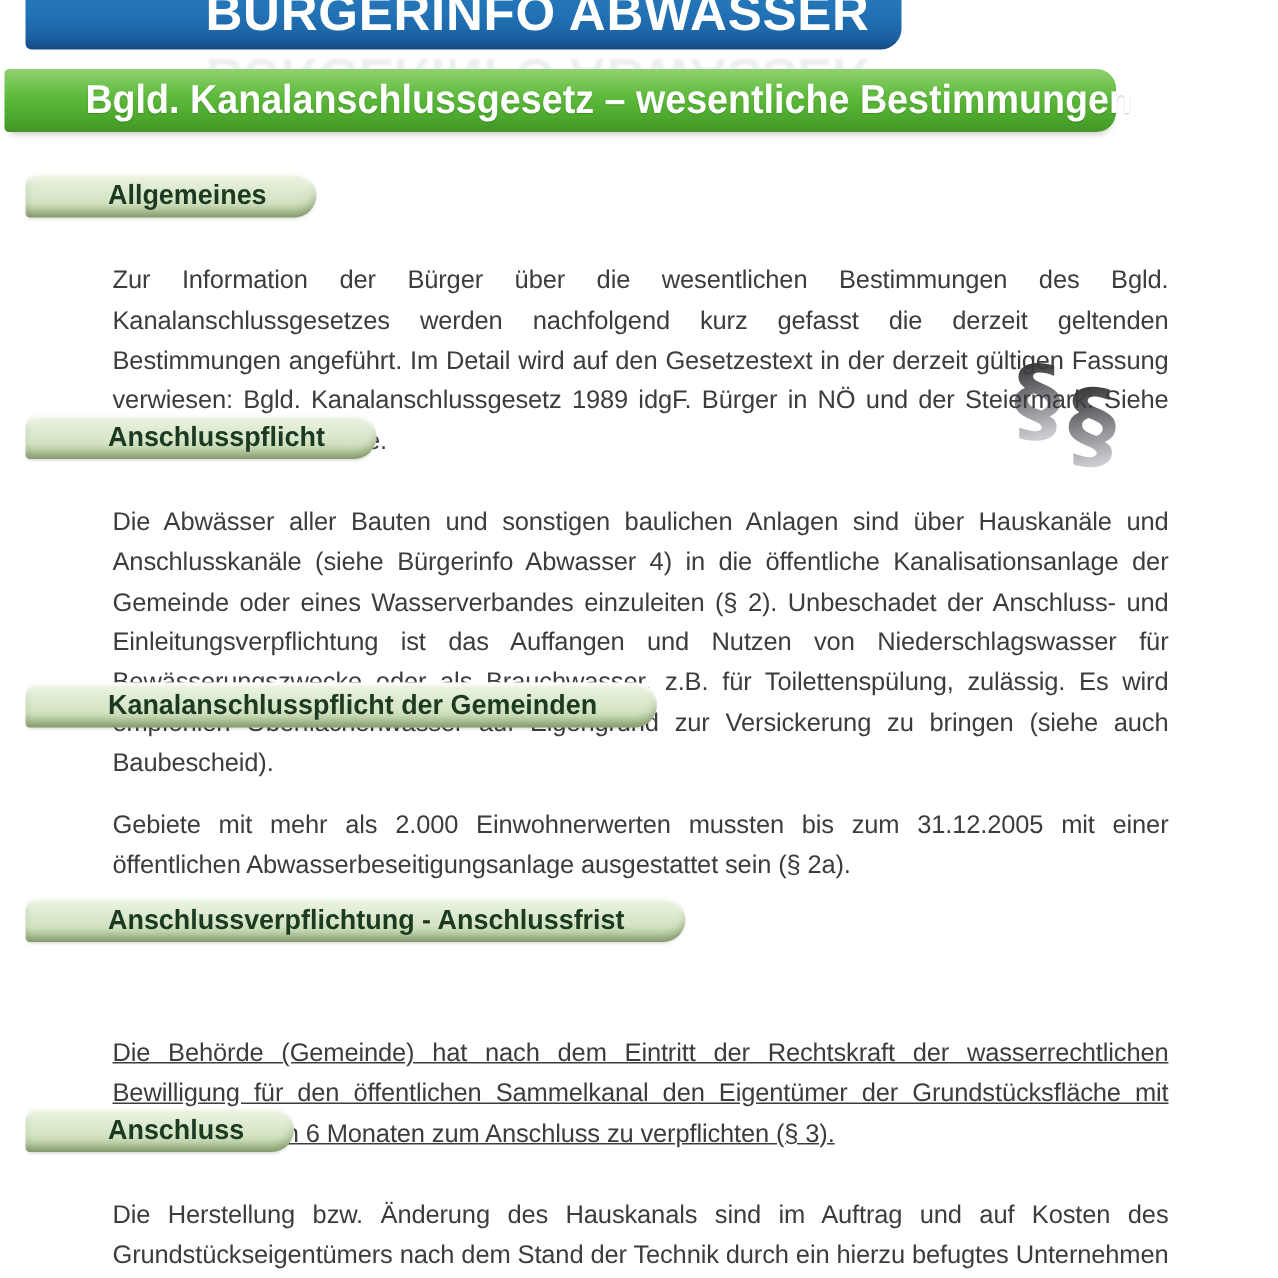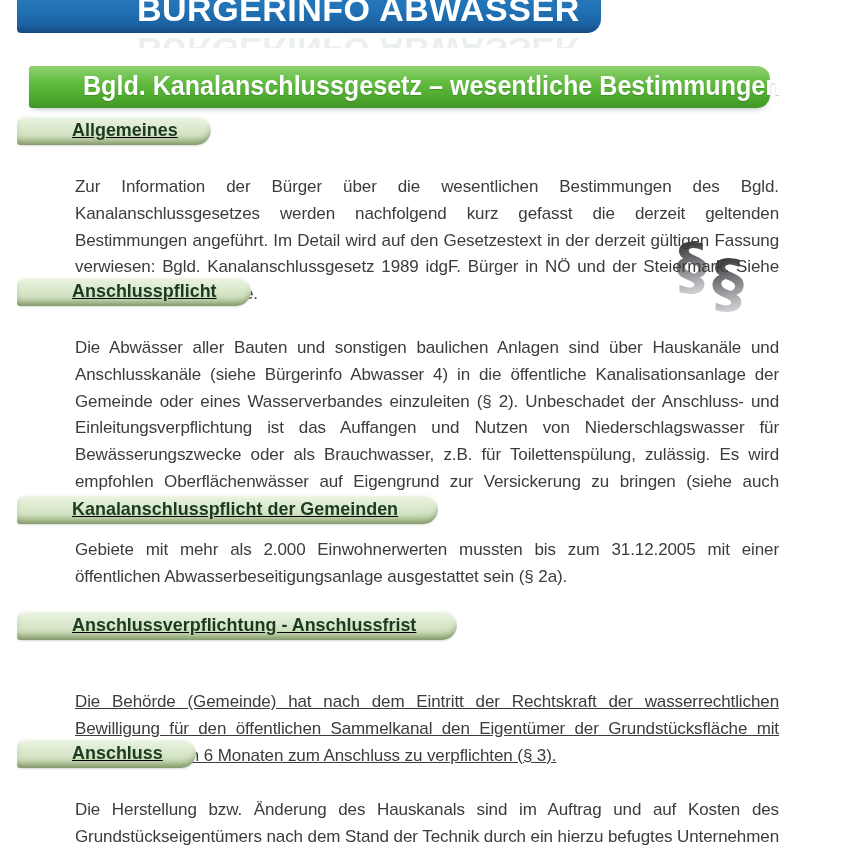--- a/index.html
+++ b/index.html
@@ -41,26 +41,25 @@
     font-weight: bold;
     font-size: 34px;
     line-height: 34px;
     padding-left: 120px;
     letter-spacing: .5px;
     white-space: pre;
   }
 
   
   .green-banner {
-    position: absolute; top: 46px; left: 29px;
+    position: absolute; top: 46px; left: 3px;
     width: 741px; height: 42px;
     background: linear-gradient(180deg, #90d170 0%, #5fbb3d 42%, #4ca72d 78%, #419526 100%);
     border-radius: 3px 13px 13px 3px;
     box-shadow: 0 4px 6px -4px rgba(0,0,0,.35);
-    margin-top: 20px;
   }
   .green-banner span {
     display: block;
     padding-left: 58px;
     color: #ffffff;
     font-weight: bold;
     font-size: 27px;
     line-height: 41px;
     white-space: nowrap;
     transform: scaleX(.93);
@@ -73,36 +72,35 @@
     position: absolute; left: 17px;
     height: 30px;
     box-sizing: border-box;
     padding: 0 30px 0 55px;
     background: linear-gradient(180deg, #eff5e6 0%, #ddebd1 38%, #d2e2c0 68%, #b5c99c 100%);
     border-radius: 9px 15px 15px 3px;
     box-shadow:
       inset 0 -6px 7px -3px rgba(84,106,58,.6),
       inset 0 2px 2px rgba(255,255,255,.9),
       0 2px 3px -2px rgba(0,0,0,.3);
-    text-decoration: underline;
   }
   .pill span {
     display: block;
     color: #1c3a21;
     font-weight: bold;
     font-size: 18.5px;
     line-height: 29px;
     white-space: nowrap;
     transform: scaleX(.97);
     transform-origin: left center;
   }
   .pill-1 { top: 115px; }
   .pill-2 { top: 276px; text-align: right; }
-  .pill-3 { top: 494px; }
-  .pill-4 { top: 598px; margin-top: 12px; }
+  .pill-3 { top: 455px; }
+  .pill-4 { top: 598px; }
   .pill-5 { top: 738px; text-align: right; }
 
   
   .para {
     position: absolute; left: 75px;
     width: 704px;
     color: #3c3c3e;
     font-size: 17px;
     line-height: 26.8px;
     letter-spacing: -.1px;

